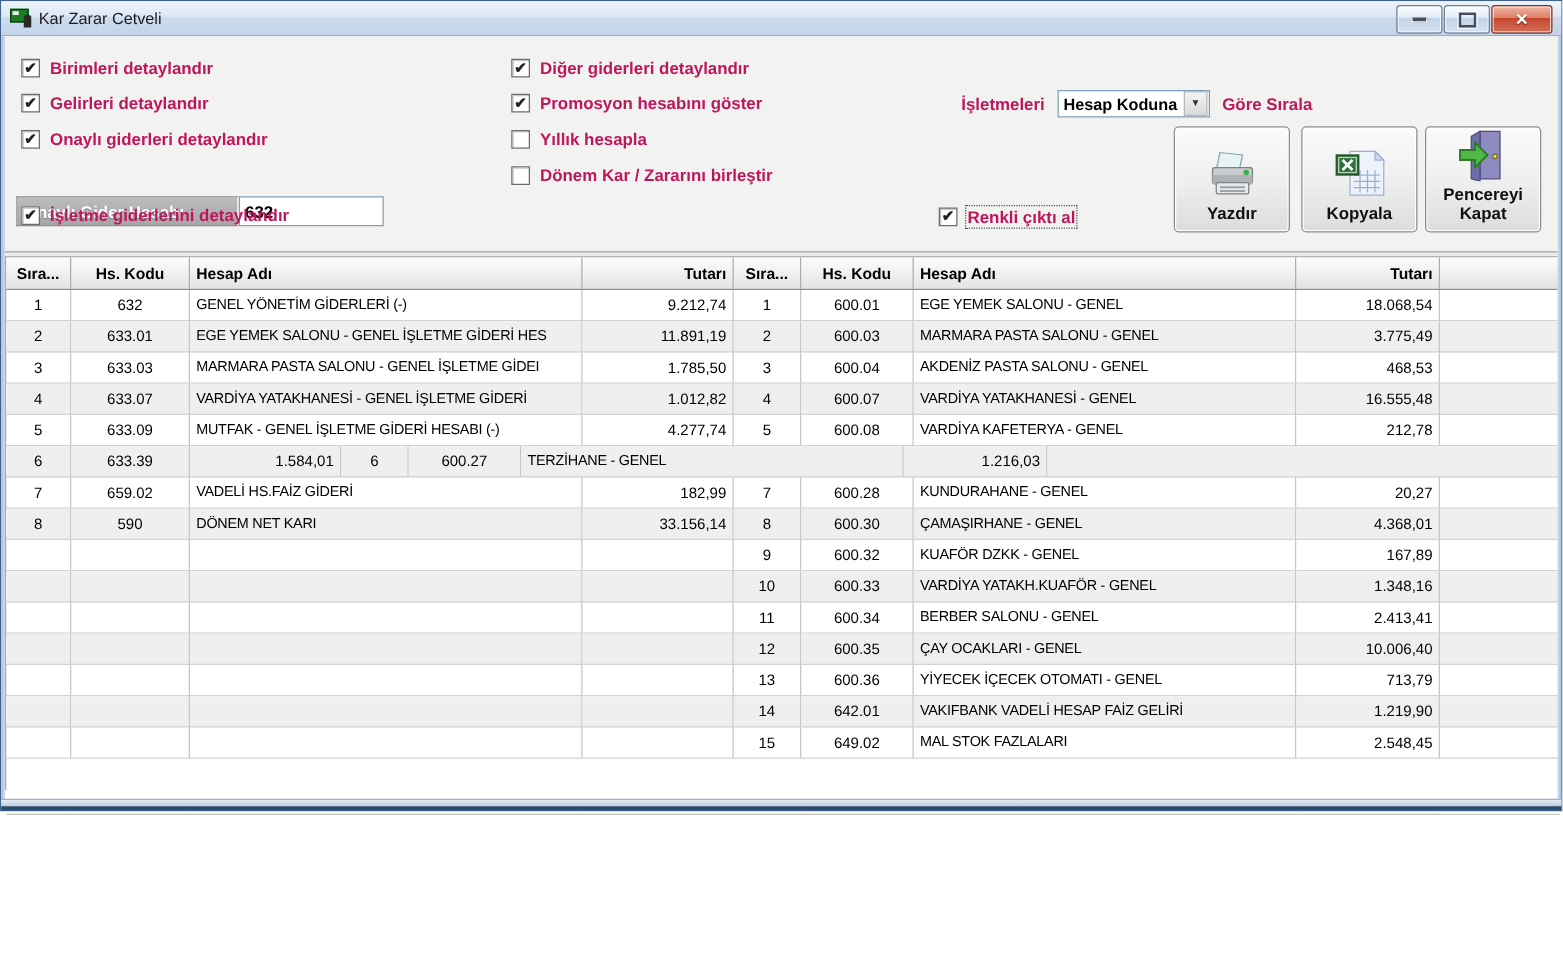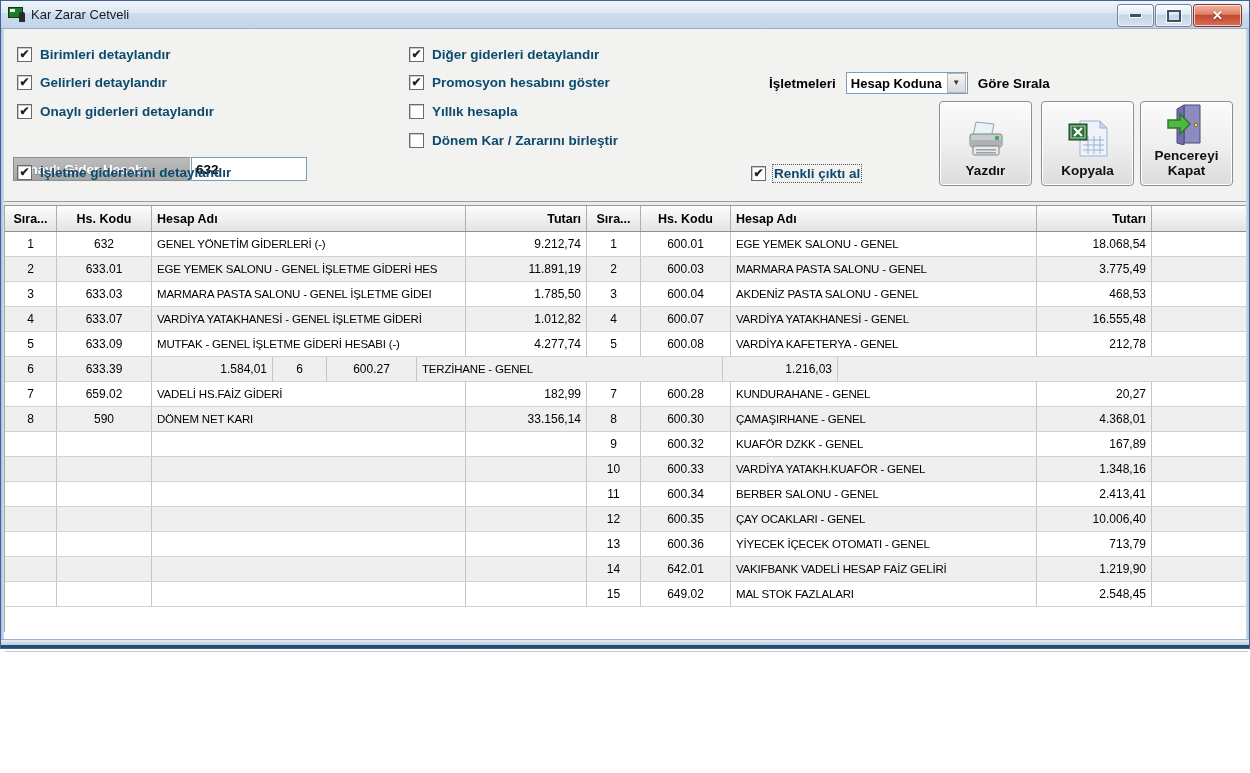--- a/index.html
+++ b/index.html
@@ -35,30 +35,30 @@
   .frame-bottom{position:absolute;left:0;right:0;bottom:0;height:9px;
     background:linear-gradient(#e6edf5,#b9cce2);border-top:1px solid #98b1cc;border-bottom:3px solid #294a6b;box-sizing:border-box;z-index:5;}
   
   .panel{position:absolute;left:3px;right:3px;top:28px;height:172px;background:#f2f2f1;}
   .divider{position:absolute;left:3px;right:3px;top:200px;height:3px;
     border-top:1px solid #9d9d9d;border-bottom:1px solid #fdfdfd;background:#ececec;}
   .cbrow{position:absolute;display:flex;align-items:center;gap:8px;height:16px;}
   .cbbox{width:13px;height:13px;background:#fff;border:1px solid #6b6b6b;box-shadow:inset 1px 1px 0 #c8c8c8;
     display:flex;align-items:center;justify-content:center;flex:0 0 13px;}
   .cbbox .tick{font-size:12px;font-weight:bold;color:#222;line-height:1;margin-top:-1px;}
-  .cblabel{font-size:13.5px;font-weight:bold;color:#0c4a6e;white-space:nowrap;}
+  .cblabel{font-size:13.5px;font-weight:bold;color:#be185d;white-space:nowrap;}
   .cblabel.focus{outline:1px dotted #555;outline-offset:1px;text-align:center;}
   .acct{position:absolute;left:9px;top:128px;display:flex;align-items:center;}
   .acct-label{width:178px;height:24px;box-sizing:border-box;border:1px solid #8f8f8f;border-right-color:#fdfdfd;
     background:linear-gradient(#bdbcbc,#a7a6a6);color:#fff;font-weight:bold;font-size:13.5px;
     display:flex;align-items:center;padding-left:5px;text-shadow:0 1px 1px #7e7e7e;}
   .acct-input{width:116px;height:24px;box-sizing:border-box;border:1px solid #7f9db9;background:#fff;
     font-family:"Liberation Sans",sans-serif;font-size:13.5px;font-weight:bold;padding:0 4px;color:#000;}
   .sortrow{position:absolute;left:765px;top:43px;display:flex;align-items:center;gap:10px;}
-  .sortlabel{font-size:13.5px;font-weight:bold;color:#000000;}
+  .sortlabel{font-size:13.5px;font-weight:bold;color:#be185d;}
   .combo{width:122px;height:22px;border:1px solid #7f9db9;background:#fff;display:flex;align-items:center;box-sizing:border-box;}
   .combo-text{flex:1;font-size:13px;font-weight:bold;padding-left:4px;white-space:nowrap;}
   .combo-btn{width:17px;height:18px;margin-right:1px;background:linear-gradient(#f5f5f5,#d8d8d8);
     border:1px solid #b5b5b5;display:flex;align-items:center;justify-content:center;}
   .combo-arrow{font-size:8px;color:#333;line-height:1;}
   .colorprint{position:absolute;left:747px;top:136px;}
   
   .bigbtn{position:absolute;width:93px;height:85px;box-sizing:border-box;border:1px solid #8e8e8e;border-radius:4px;
     background:linear-gradient(#fbfbfb,#eeeeee 55%,#dcdcdc);box-shadow:inset 0 0 0 1px #fff;
     display:flex;flex-direction:column;align-items:center;justify-content:flex-end;padding-bottom:6px;cursor:default;}

